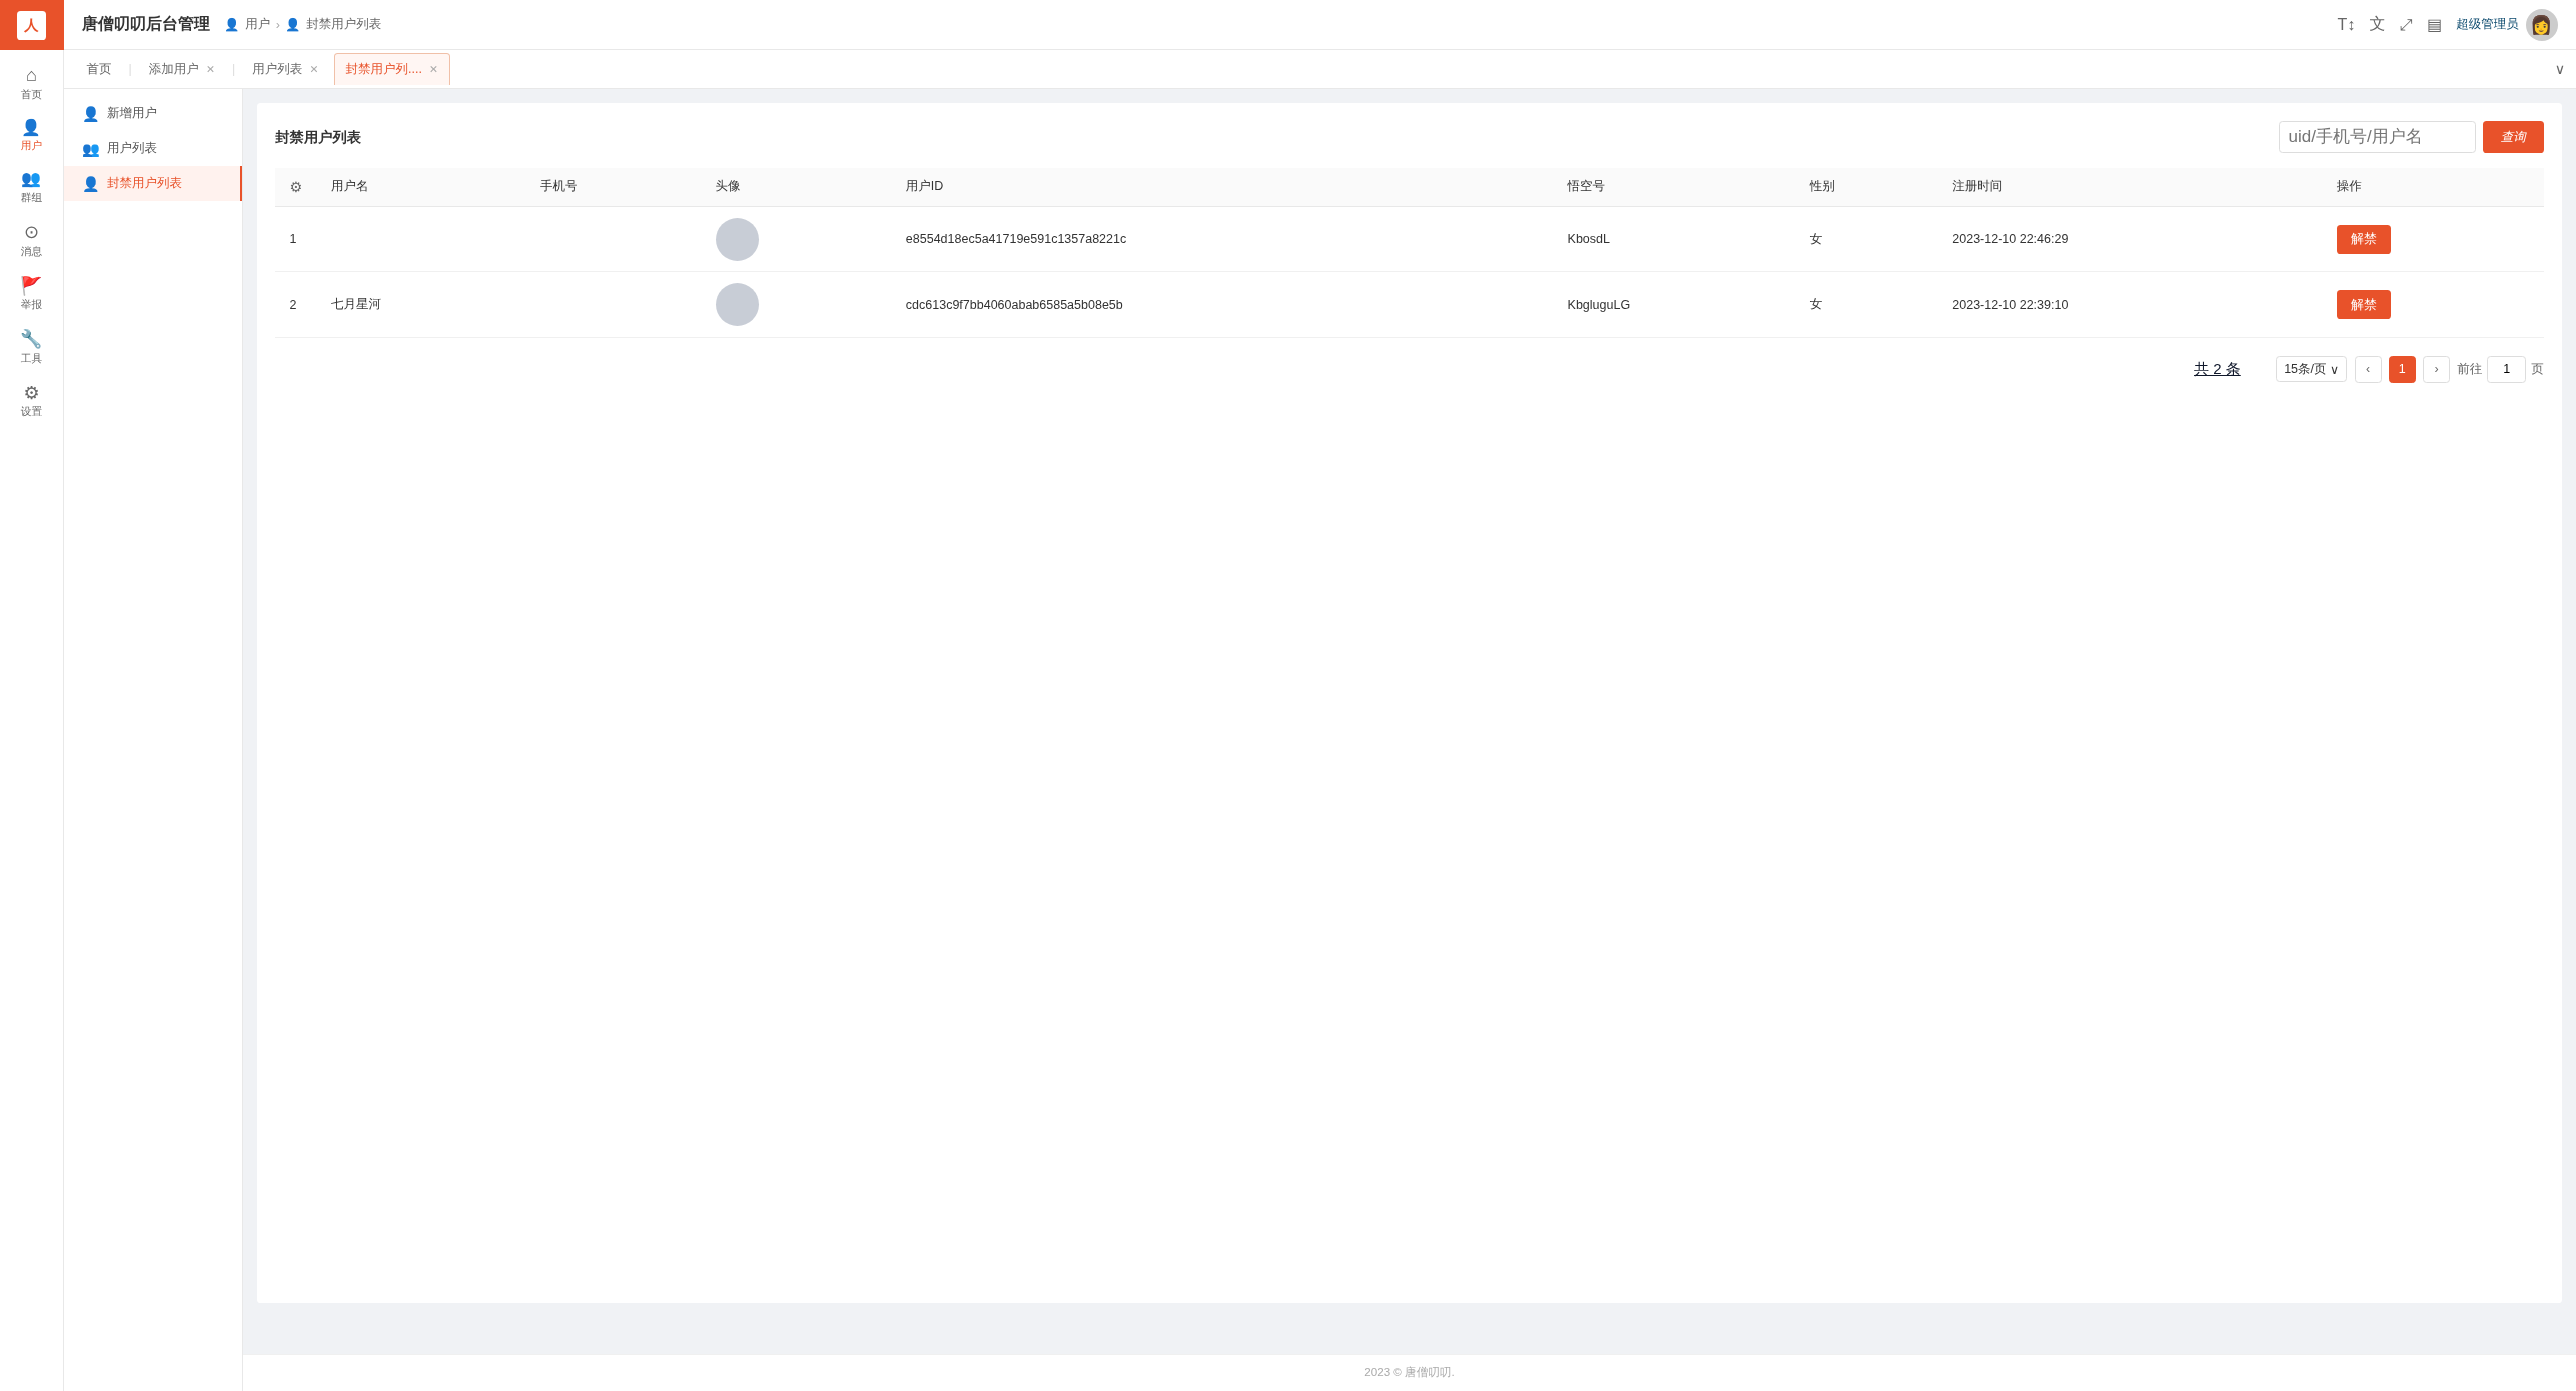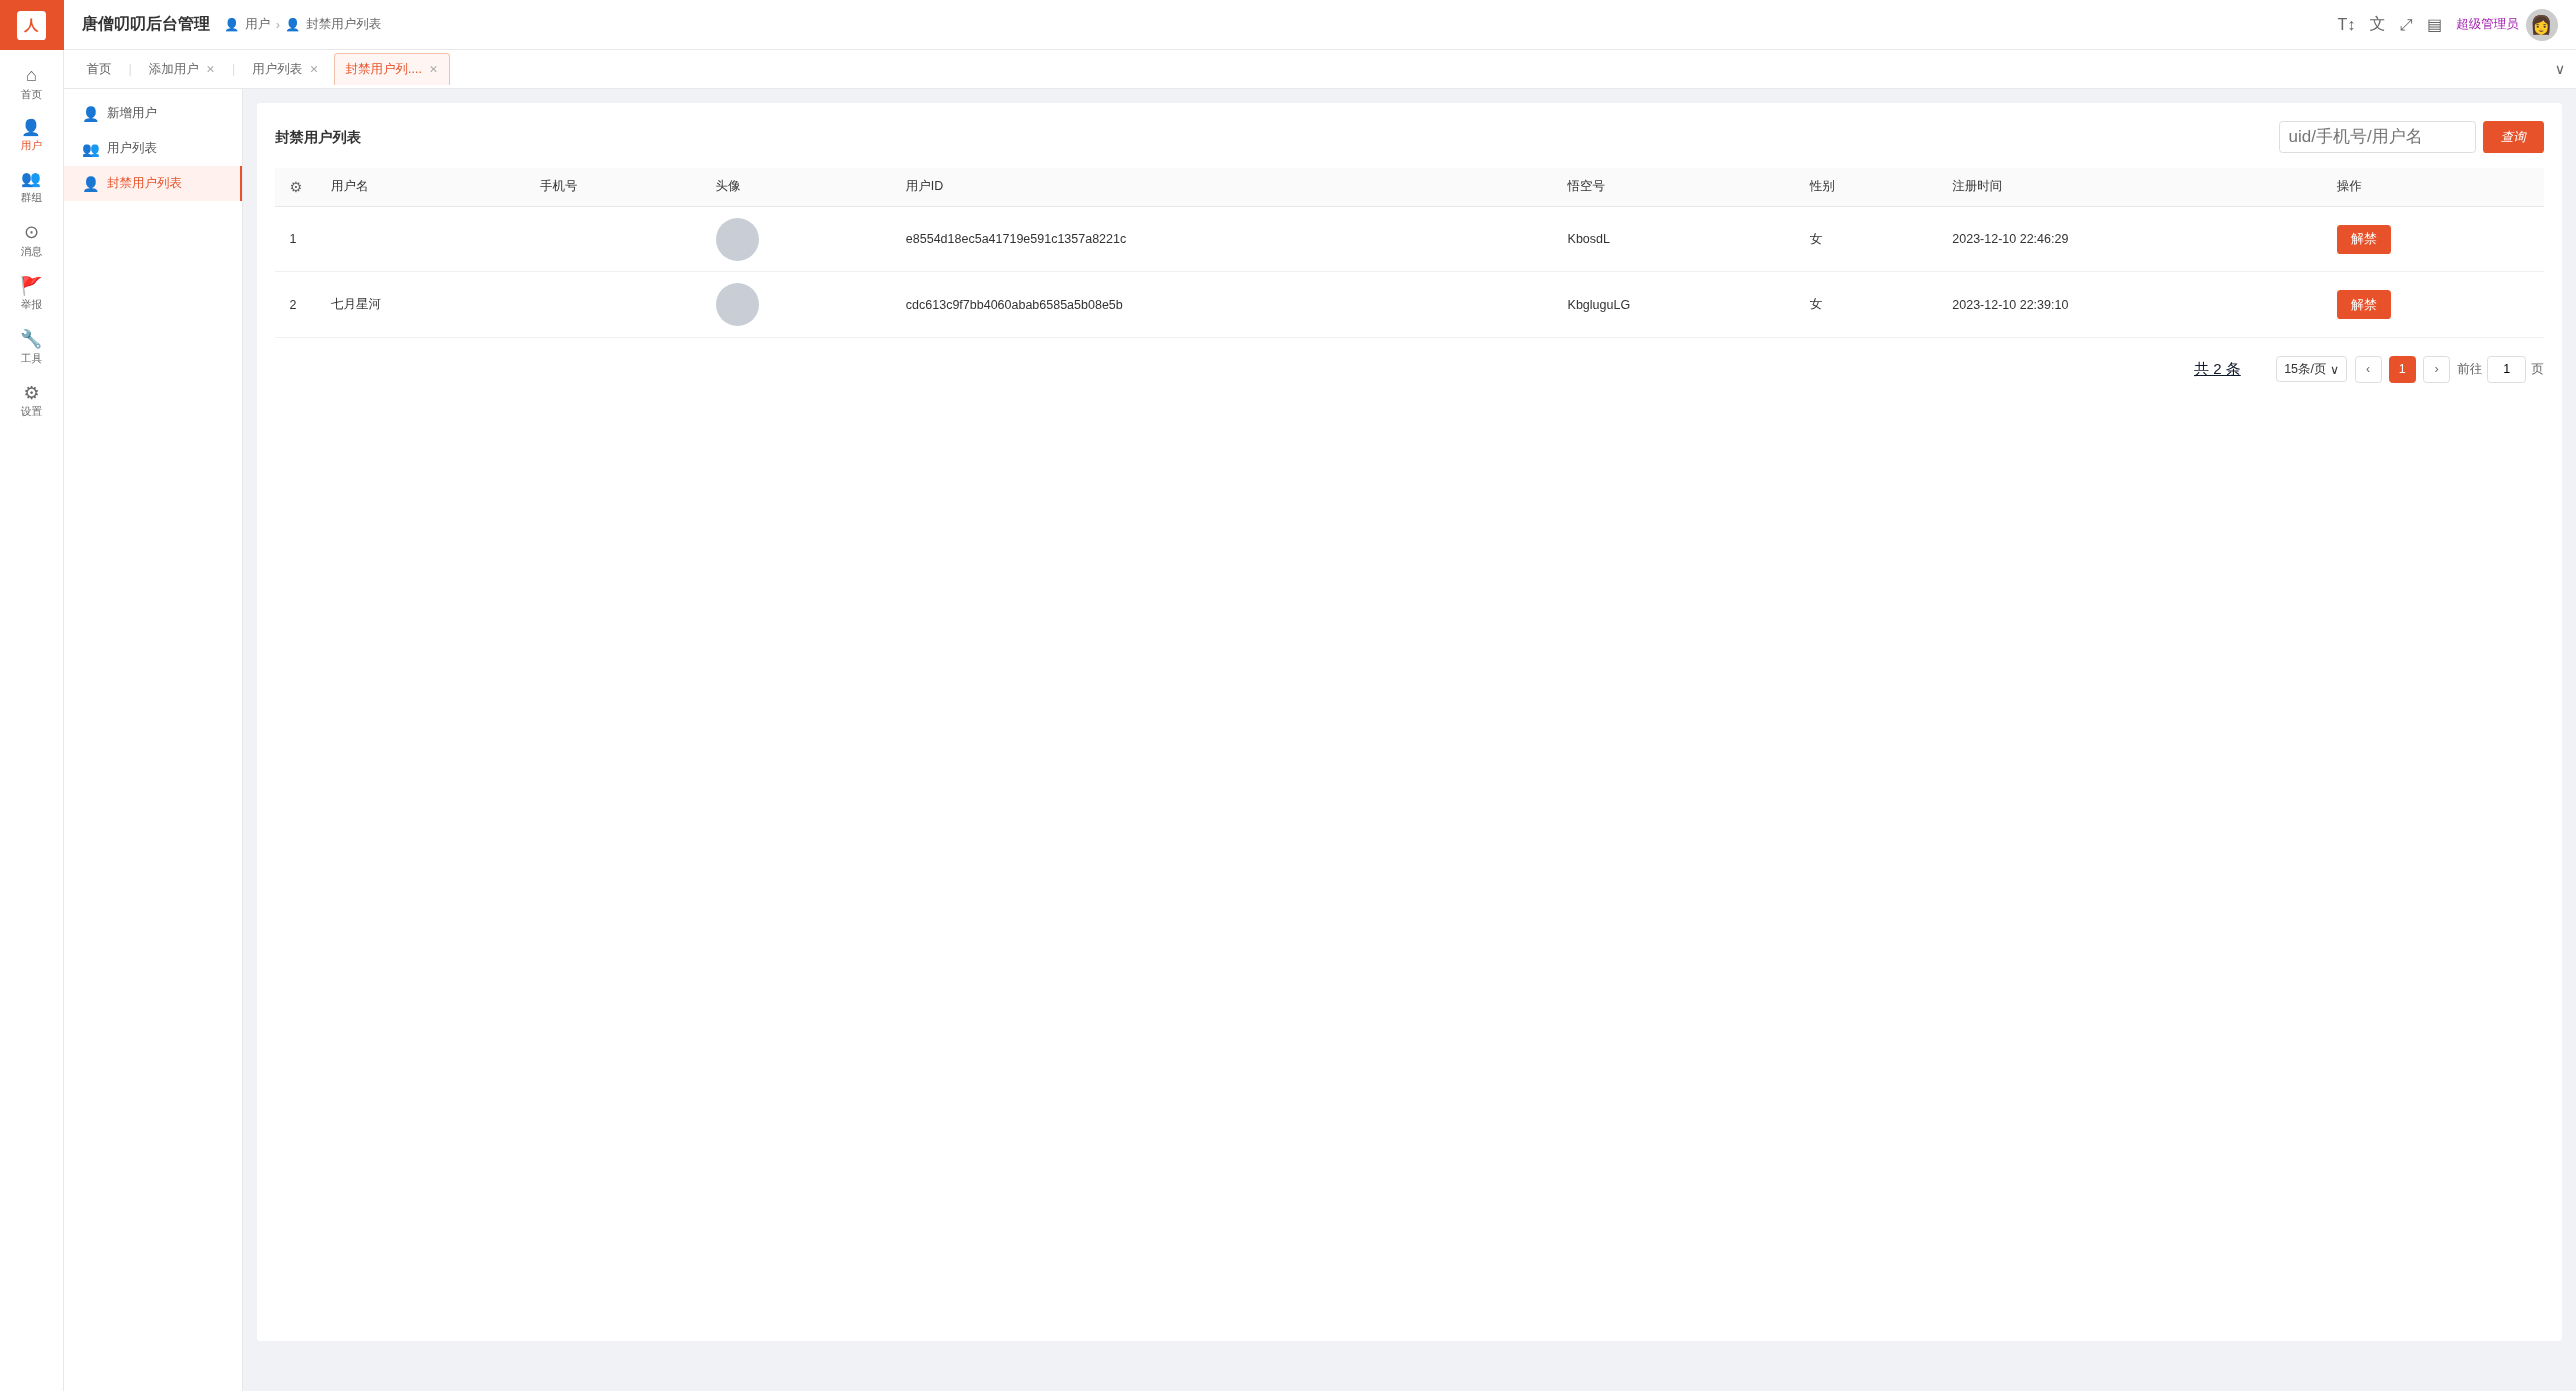--- a/index.html
+++ b/index.html
@@ -20,21 +20,21 @@
     .main { flex: 1; display: flex; flex-direction: column; overflow: hidden; }
 
     
     .top-header { height: 50px; background: #fff; display: flex; align-items: center; justify-content: space-between; padding: 0 18px; border-bottom: 0.9px solid #e8e8e8; flex-shrink: 0; gap: 32px; }
     .top-header-left { display: flex; align-items: center; gap: 14.3px; }
     .app-title { font-size: 16px; font-weight: 600; color: #333; }
     .breadcrumb { display: flex; align-items: center; gap: 5.4px; color: #666; font-size: 12.5px; }
     .breadcrumb-sep { color: #aaa; }
     .top-header-right { display: flex; align-items: center; gap: 14.3px; }
     .header-icon { font-size: 16px; color: #666; cursor: pointer; }
-    .header-user { display: flex; align-items: center; gap: 7.2px; color: #a21caf; cursor: pointer; justify-content: center; }
+    .header-user { display: flex; align-items: center; gap: 7.2px; color: #0c4a6e; cursor: pointer; justify-content: center; }
     .header-avatar { width: 32px; height: 32px; border-radius: 50%; background: #ccc; overflow: hidden; display: flex; align-items: center; justify-content: center; }
 
     
     .tabs-bar { height: 39px; background: #fff; display: flex; align-items: center; border-bottom: 0.9px solid #e8e8e8; padding: 0 10.7px; flex-shrink: 0; gap: 3.6px; }
     .tab { display: flex; align-items: center; gap: 5.4px; padding: 5.4px 10.7px; border-radius: 3.6px 3.6px 0 0; cursor: pointer; color: #666; font-size: 12.5px; border: 0.9px solid transparent; border-bottom: none; height: 32px; }
     .tab.active { background: #fff6f3; color: #e8522a; border-color: #f0c0a8; border-bottom-color: #fff6f3; }
     .tab-close { font-size: 10.7px; color: #aaa; cursor: pointer; margin-left: 1.8px; }
     .tab-sep { color: #ddd; margin: 0 1.8px; }
     .tabs-expand { margin-left: auto; color: #666; cursor: pointer; font-size: 14.3px; }
 
@@ -260,16 +260,19 @@
             <div class="page-btn">›</div>
             <div class="page-goto">
               <span>前往</span>
               <input type="text" value="1" style="">
               <span>页</span>
             </div>
           </div>
         </div>
       </div>
 
+      <div class="footer">
+        <span>2023 © 唐僧叨叨.</span>
+      </div>
     </div>
   </div>
 </div>
 
 
 </body></html>

